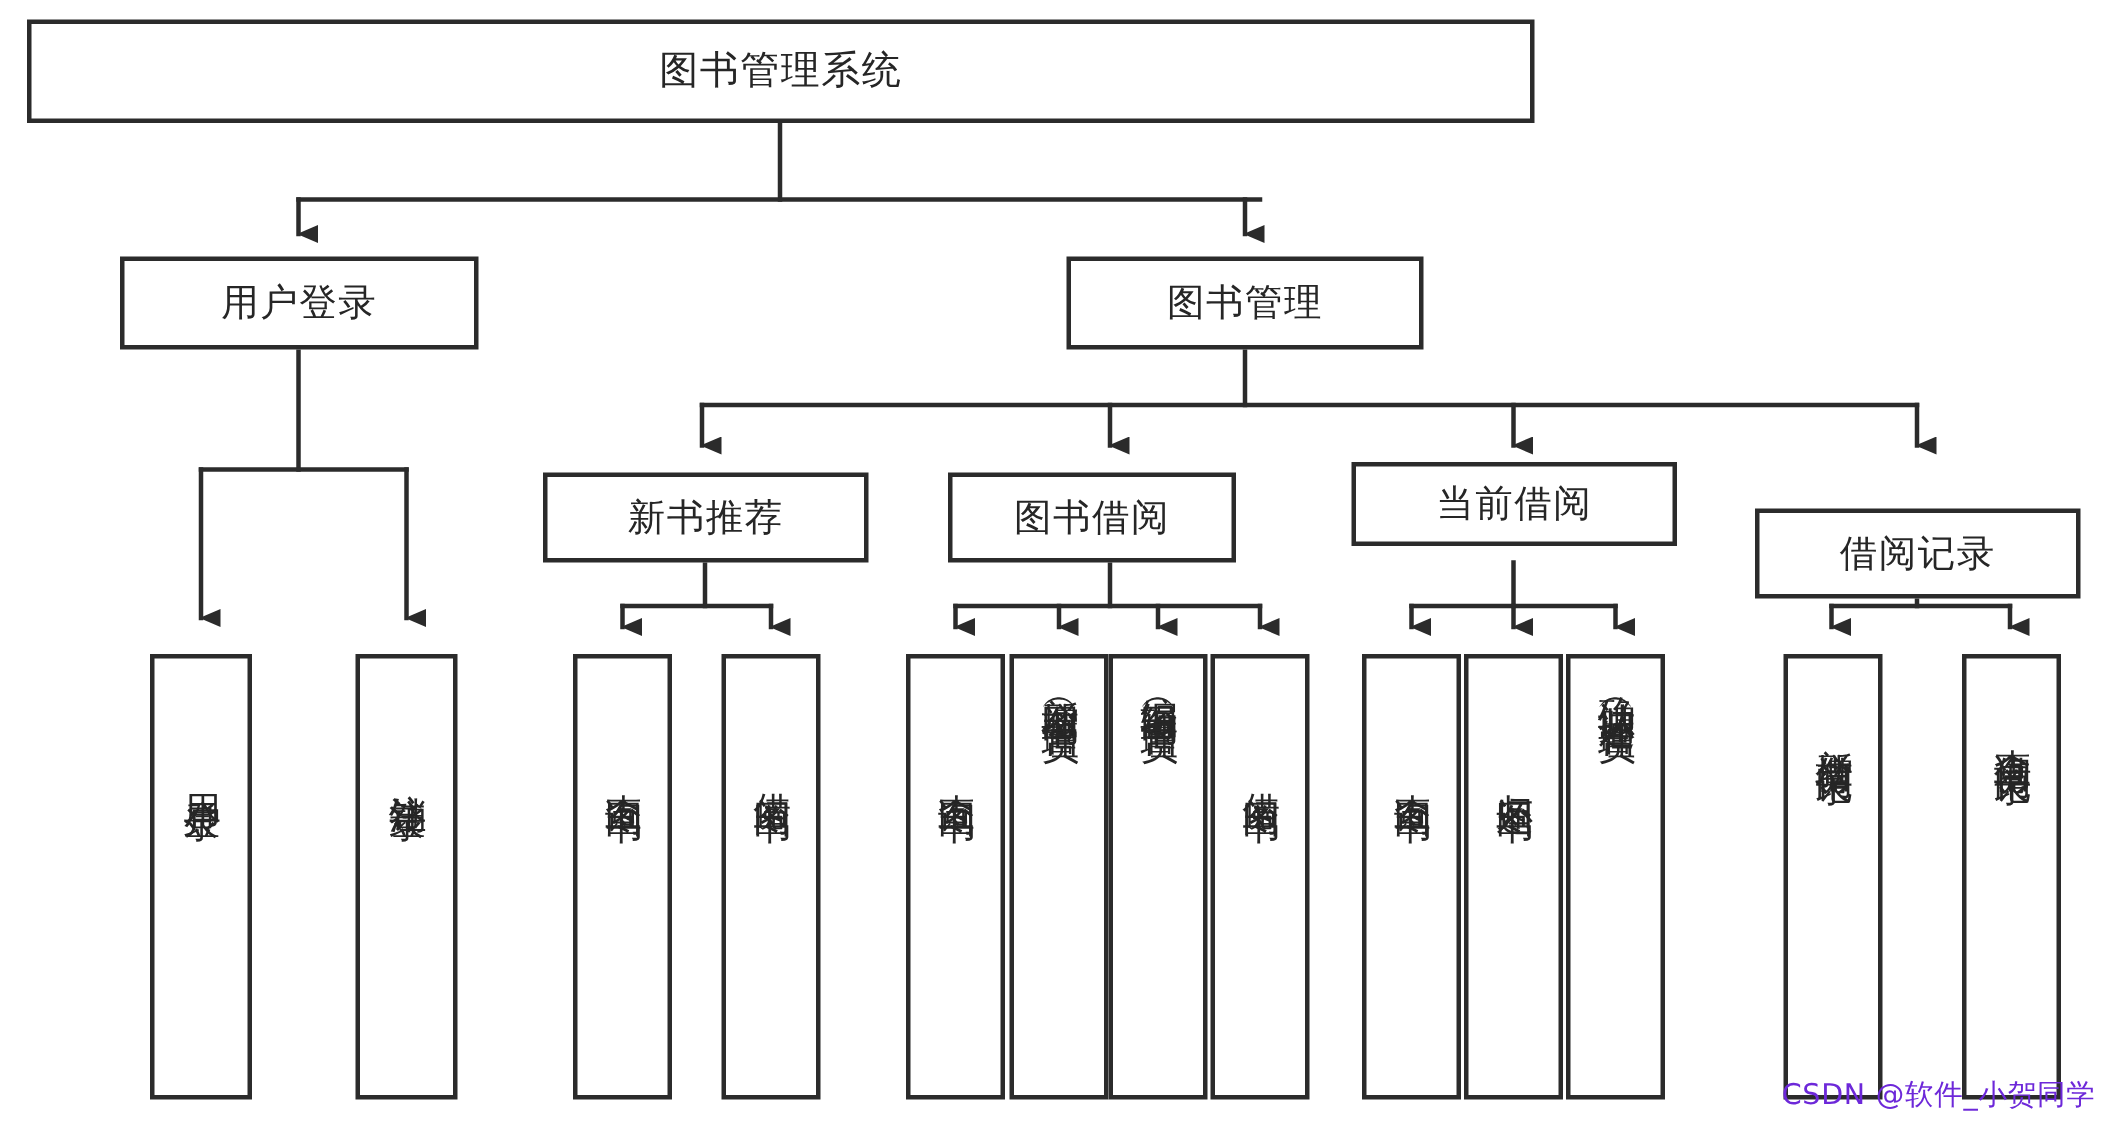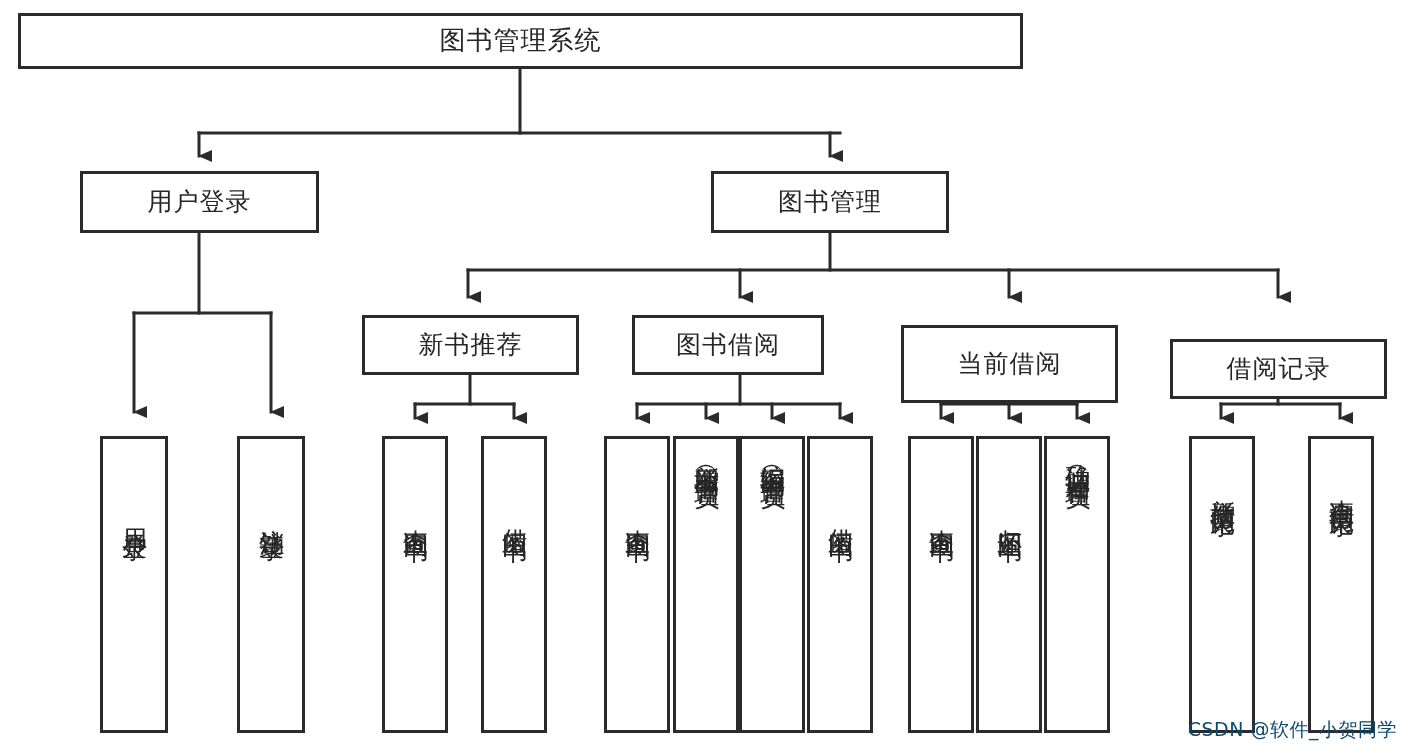--- a/index.html
+++ b/index.html
@@ -56,21 +56,21 @@
     letter-spacing:3px;
     white-space:nowrap;
     color:#262626;
     display:block;
   }
   .watermark{
     position:absolute;
     right:8px;
     bottom:4px;
     font-size:19px;
-    color:#0c4a6e;
+    color:#6d28d9;
     letter-spacing:0.5px;
     white-space:nowrap;
     user-select:none;
   }
 </style>
 </head>
 <body>
 
 <div id="canvas">
 
@@ -118,38 +118,38 @@
       <path d="M1009,404 L1009,418" marker-end="url(#arrow)"></path>
       <path d="M1077,404 L1077,418" marker-end="url(#arrow)"></path>
 
       <path d="M1278,375 L1278,404"></path>
       <path d="M1221,404 L1340,404"></path>
       <path d="M1221,404 L1221,418" marker-end="url(#arrow)"></path>
       <path d="M1340,404 L1340,418" marker-end="url(#arrow)"></path>
     </g>
   </svg>
 
-  <div class="node horiz root" style="left:18px; top:13px; width:1005px; height:56px;">
+  <div class="node horiz root" style="left:18px; top:13px; width:1005px; height:69px;">
     <span>图书管理系统</span>
   </div>
 
   <div class="node horiz" style="left:80px; top:171px; width:239px; height:62px;">
     <span>用户登录</span>
   </div>
   <div class="node horiz" style="left:711px; top:171px; width:238px; height:62px;">
     <span>图书管理</span>
   </div>
 
   <div class="node horiz" style="left:362px; top:315px; width:217px; height:60px;">
     <span>新书推荐</span>
   </div>
   <div class="node horiz" style="left:632px; top:315px; width:192px; height:60px;">
     <span>图书借阅</span>
   </div>
-  <div class="node horiz" style="left:901px; top:325px; width:217px; height:78px;">
+  <div class="node horiz" style="left:901px; top:308px; width:217px; height:56px;">
     <span>当前借阅</span>
   </div>
   <div class="node horiz" style="left:1170px; top:315px; width:217px; height:60px;margin-top:24px;">
     <span>借阅记录</span>
   </div>
 
   <div class="node leaf" style="left:100px; top:436px; width:68px; height:297px; padding-top:70px;">
     <span class="vtext">用户登录</span>
   </div>
   <div class="node leaf" style="left:237px; top:436px; width:68px; height:297px; padding-top:70px;">

